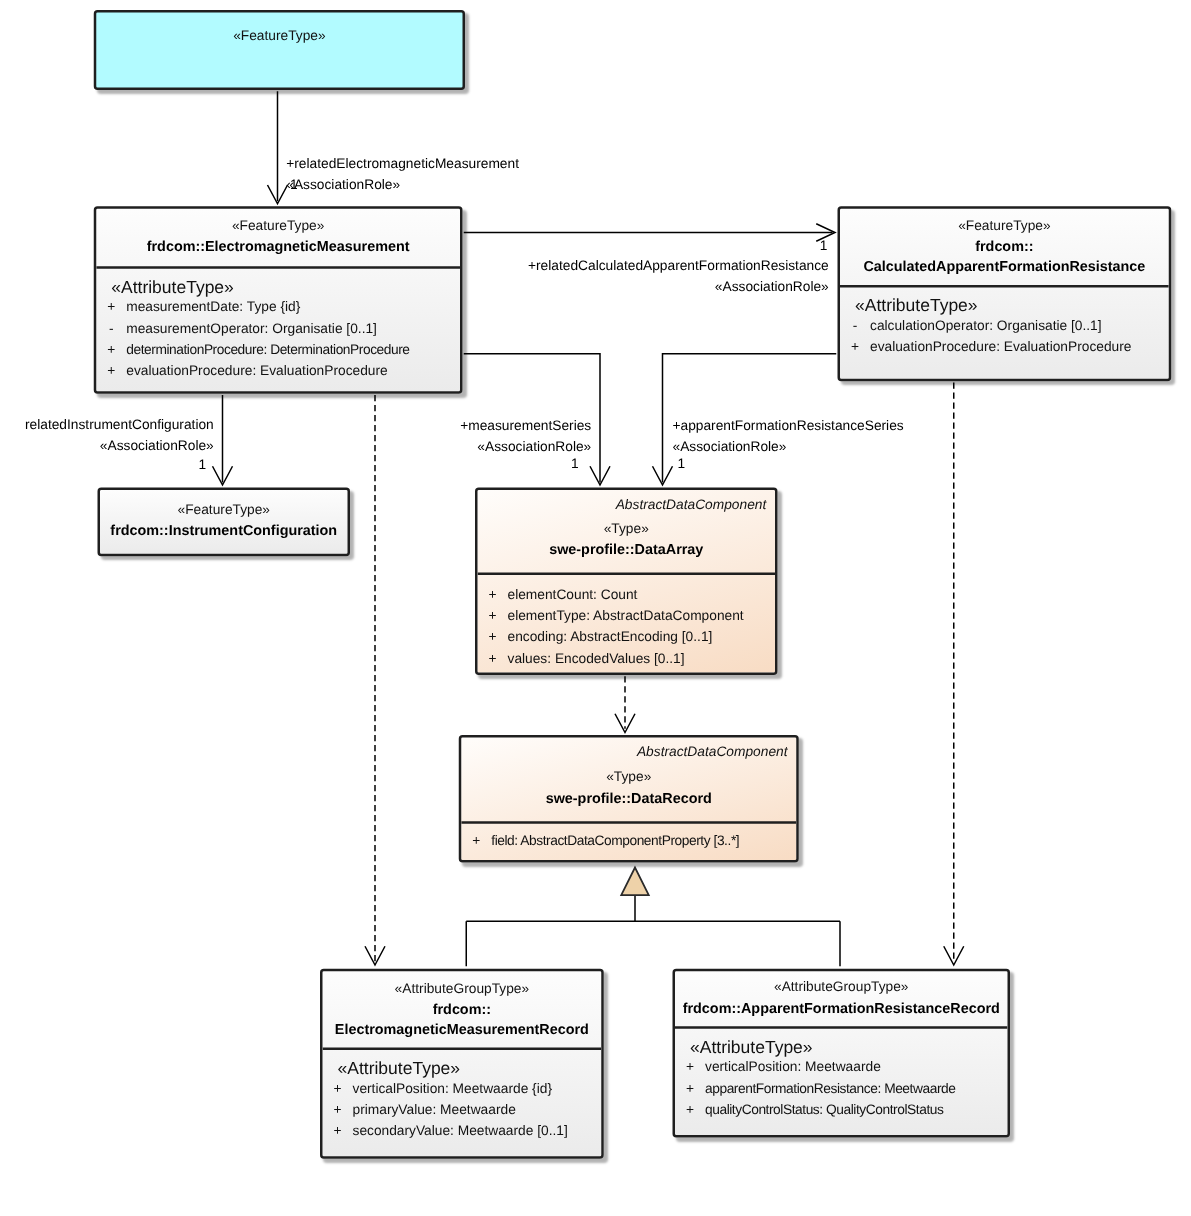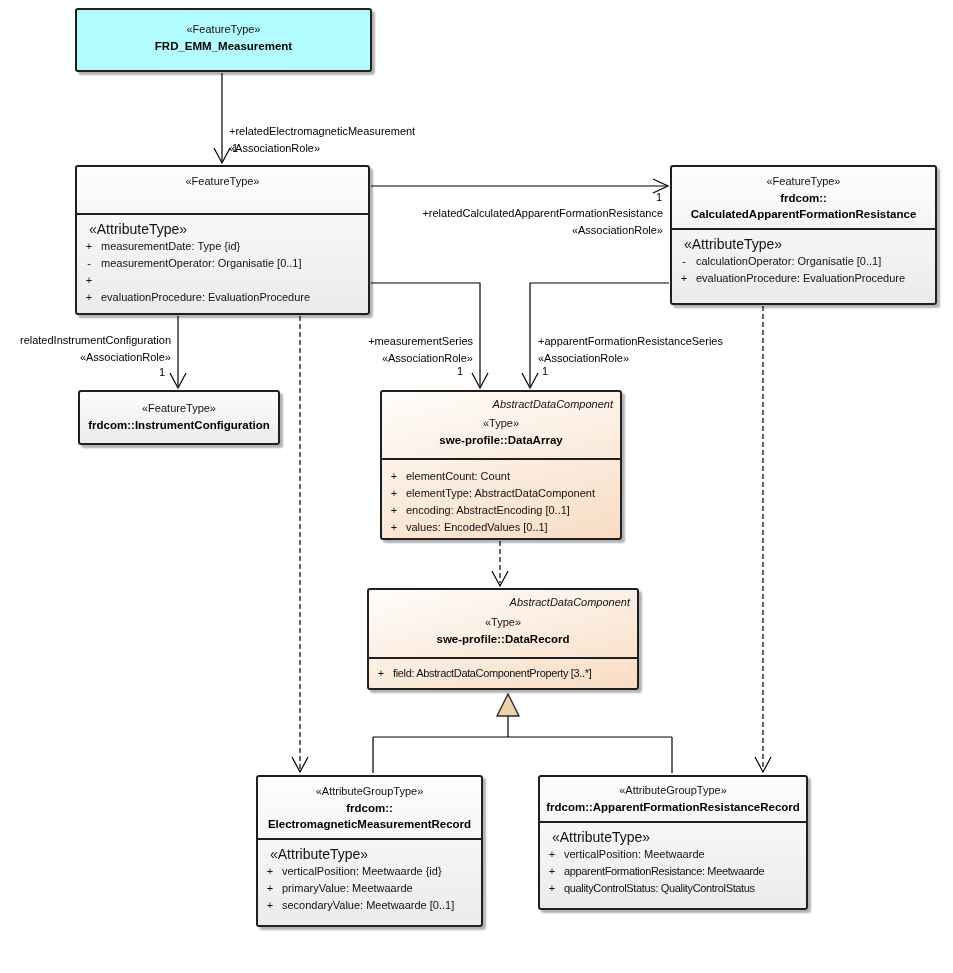--- a/index.html
+++ b/index.html
@@ -93,40 +93,41 @@
 
   <div class="lbl" style="left:538px;top:333px;">
     <div>+apparentFormationResistanceSeries</div>
     <div>«AssociationRole»</div>
   </div>
   <div class="mult" style="left:542px;top:364px;">1</div>
 
   <div class="uml-box cyan" style="left:75px;top:8px;width:297px;height:64px;">
     <div class="head" style="padding-top:11px;">
       <div class="st">«FeatureType»</div>
-      <div class="nm">FRD_EMM_Measurement</div>
     </div>
   </div>
 
   <div class="uml-box" style="left:75px;top:165px;width:295px;height:150px;">
     <div class="head" style="height:46px;">
       <div class="st">«FeatureType»</div>
+      <div class="nm">frdcom::ElectromagneticMeasurement</div>
     </div>
     <div class="sect">
       <div class="attr-st">«AttributeType»</div>
       <div class="attr-row">
         <span class="vis">+</span>
         <span class="atxt">measurementDate: Type {id}</span>
       </div>
       <div class="attr-row">
         <span class="vis">-</span>
         <span class="atxt">measurementOperator: Organisatie [0..1]</span>
       </div>
       <div class="attr-row">
         <span class="vis">+</span>
+        <span class="atxt sq">determinationProcedure: DeterminationProcedure</span>
       </div>
       <div class="attr-row">
         <span class="vis">+</span>
         <span class="atxt">evaluationProcedure: EvaluationProcedure</span>
       </div>
     </div>
   </div>
 
   <div class="uml-box" style="left:670px;top:165px;width:267px;height:140px;">
     <div class="head" style="height:61px;">

